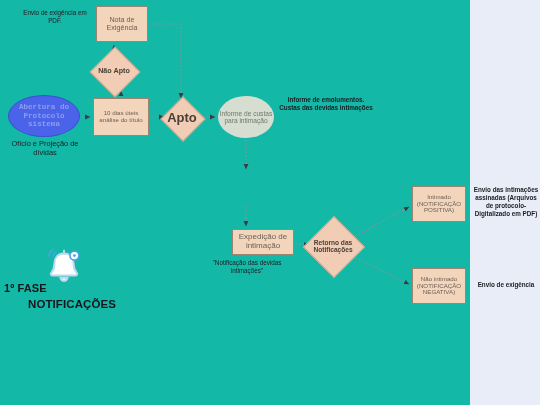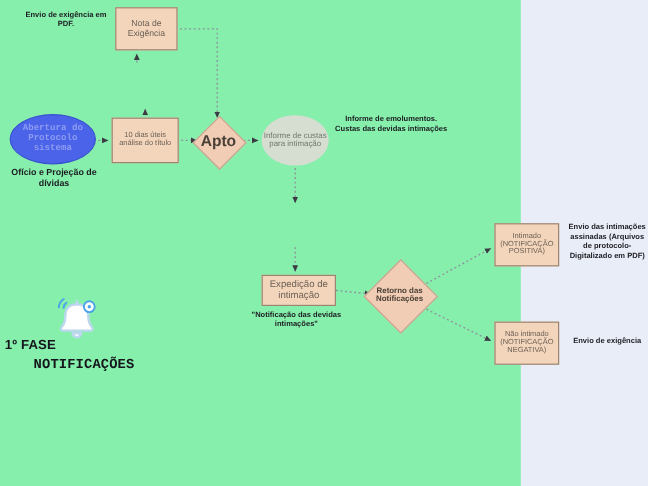--- a/index.html
+++ b/index.html
@@ -10,21 +10,22 @@
     width: 540px;
     height: 405px;
     background: #e9edf7;
     font-family: "Liberation Sans", sans-serif;
     overflow: hidden;
   }
   #canvas {
     position: relative;
     width: 434px;
     height: 405px;
-    background: #86efac;
+    background: #14b8a6;
+    padding-left: 36px;
   }
   #edges {
     position: absolute;
     left: 0;
     top: 0;
     width: 540px;
     height: 405px;
     pointer-events: none;
   }
 
@@ -88,41 +89,41 @@
     text-align: center;
     color: #4b4038;
     font-weight: bold;
     line-height: 1.1;
     z-index: 3;
   }
 
   .caption {
     position: absolute;
     text-align: center;
-    font-weight: bold;
+    font-weight: normal;
     color: #1c1c22;
     line-height: 1.25;
     z-index: 2;
   }
   .sidenote {
     position: absolute;
     text-align: center;
     font-weight: bold;
     color: #1c1c22;
     line-height: 1.25;
     z-index: 2;
   }
 
   
   #n-nota       { left: 96px;  top: 6px;    width: 52px;  height: 36px; font-size: 7.2px; }
   #n-dias       { left: 93px;  top: 98px;   width: 56px;  height: 38px; font-size: 6.2px; }
   #n-abertura   { left: 8px;   top: 95px;   width: 72px;  height: 42px; font-size: 7.6px; }
   #n-informe    { left: 218px; top: 96px;   width: 56px;  height: 42px; font-size: 6.6px; }
   #n-rtd        { left: 201px; top: 172px;  width: 84px;  height: 32px; font-size: 10.5px; }
-  #n-exped      { left: 218px; top: 229px;  width: 62px;  height: 26px; font-size: 8px; }
+  #n-exped      { left: 232px; top: 229px;  width: 62px;  height: 26px; font-size: 8px; }
   #n-intimado   { left: 412px; top: 186px;  width: 54px;  height: 36px; font-size: 6.2px; }
   #n-naointimado{ left: 412px; top: 268px;  width: 54px;  height: 36px; font-size: 6.2px; }
 
   #d-naoapto    { left: 97px;  top: 54px;   width: 34px;  height: 34px; font-size: 7.2px; }
   #d-apto       { left: 167px; top: 103px;  width: 30px;  height: 30px; font-size: 13px; }
   #d-retorno    { left: 312px; top: 225px;  width: 42px;  height: 42px; font-size: 6.6px; }
 
   #c-envio-pdf    { left: 18px;  top: 9px;   width: 74px;  font-size: 6.3px; }
   #c-oficio       { left: 2px;   top: 139px; width: 86px;  font-size: 7.4px; }
   #c-emolumentos  { left: 278px; top: 96px;  width: 96px;  font-size: 6.3px; }
@@ -156,21 +157,20 @@
     letter-spacing: .1px;
   }
   #fase-line2 {
     position: absolute;
     left: 28px;
     top: 52px;
     font-size: 11.5px;
     font-weight: bold;
     color: #15151c;
     letter-spacing: .1px;
-    font-family: Liberation Mono, monospace;
   }
 </style>
 </head>
 <body>
 
 <div id="canvas">
 
   <svg id="edges" viewBox="0 0 540 405" xmlns="http://www.w3.org/2000/svg">
     <defs>
       <marker id="arrow" markerWidth="6" markerHeight="6" refX="5" refY="3" orient="auto" markerUnits="userSpaceOnUse">
@@ -211,20 +211,24 @@
 
   <div class="node ellipse-green" id="n-informe">Informe de custas para intimação</div>
 
 
   <div class="node box" id="n-exped">Expedição de intimação</div>
 
   <div class="node box" id="n-intimado">Intimado (NOTIFICAÇÃO POSITIVA)</div>
 
   <div class="node box" id="n-naointimado">Não intimado (NOTIFICAÇÃO NEGATIVA)</div>
 
+  <div class="diamond-wrap" id="d-naoapto">
+    <div class="diamond-shape"></div>
+    <div class="diamond-label">Não Apto</div>
+  </div>
 
   <div class="diamond-wrap" id="d-apto">
     <div class="diamond-shape"></div>
     <div class="diamond-label">Apto</div>
   </div>
 
   <div class="diamond-wrap" id="d-retorno">
     <div class="diamond-shape"></div>
     <div class="diamond-label">Retorno das Notificações</div>
   </div>

